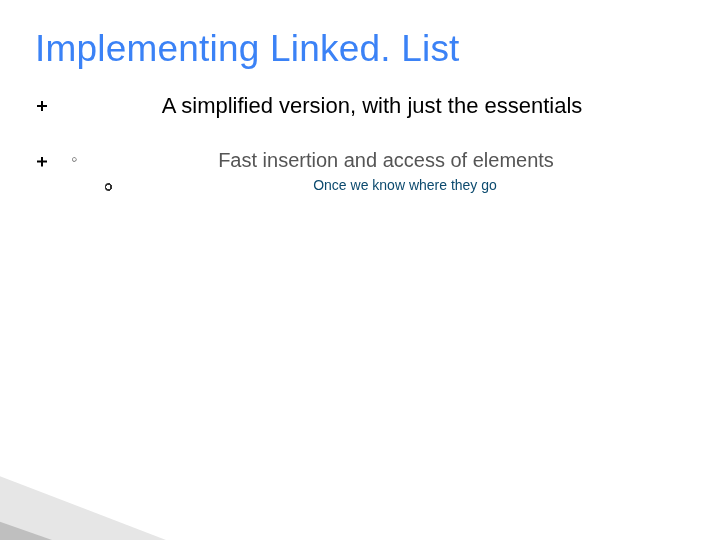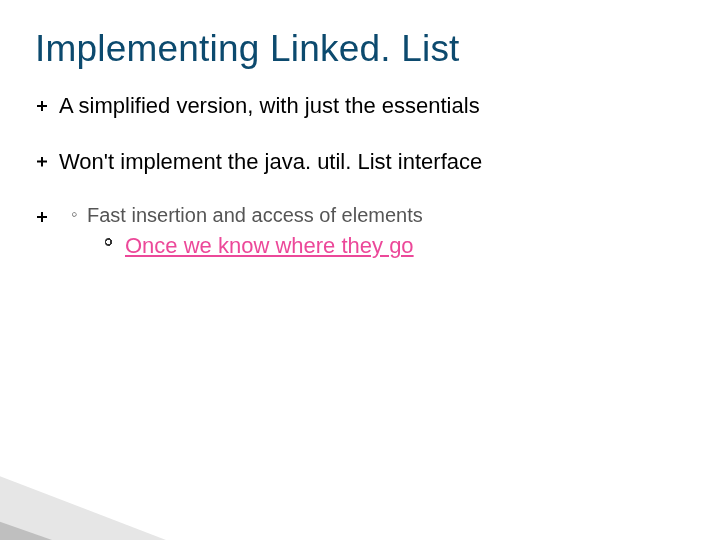--- a/index.html
+++ b/index.html
@@ -16,35 +16,36 @@
   .slide {
     width: 720px;
     height: 540px;
     position: relative;
     box-sizing: border-box;
     padding: 20px 35px 0 35px;
   }
   .title {
     font-size: 37px;
     font-weight: 400;
-    color: #0c4a6e;
+    color: #3b82f6;
     margin: 8px 0 22px 0;
     letter-spacing: 0.2px;
   }
   .bullets {
     list-style: none;
     padding: 0;
     margin: 0 0 0 2px;
     font-size: 22px;
     line-height: 1.25;
   }
   .bullets > li {
     position: relative;
     padding-left: 22px;
     margin-bottom: 28px;
+    text-align: center;
   }
   .bullets > li::before {
     content: "";
     position: absolute;
     left: 0;
     top: 9px;
     width: 10px;
     height: 10px;
     background: #000;
     
@@ -67,23 +68,22 @@
     position: absolute;
     left: 0;
     top: 0;
     color: #666;
     font-size: 18px;
   }
   .sub2 {
     list-style: none;
     padding: 0;
     margin: 4px 0 6px 18px;
-    font-size: 22px;
-    color: #ec4899;
-    text-decoration: underline;
+    font-size: 14px;
+    color: #0c4a6e;
   }
   .sub2 > li {
     position: relative;
     padding-left: 20px;
     margin-bottom: 3px;
   }
   .sub2 > li::before {
     content: "";
     position: absolute;
     left: 0;
@@ -110,23 +110,20 @@
 <body>
 
 <div class="slide">
   <div class="title">Implementing Linked. List</div>
 
   <ul class="bullets">
     <li>
       <span>A simplified version, with just the essentials</span>
     </li>
     <li>
-      <span>Won't implement the java. util. List interface</span>
-    </li>
-    <li>
       <ul class="sub1">
         <li>
           <span>Fast insertion and access of elements</span>
           <ul class="sub2">
             <li>
               <span>Once we know where they go</span>
             </li>
           </ul>
         </li>
       </ul>

